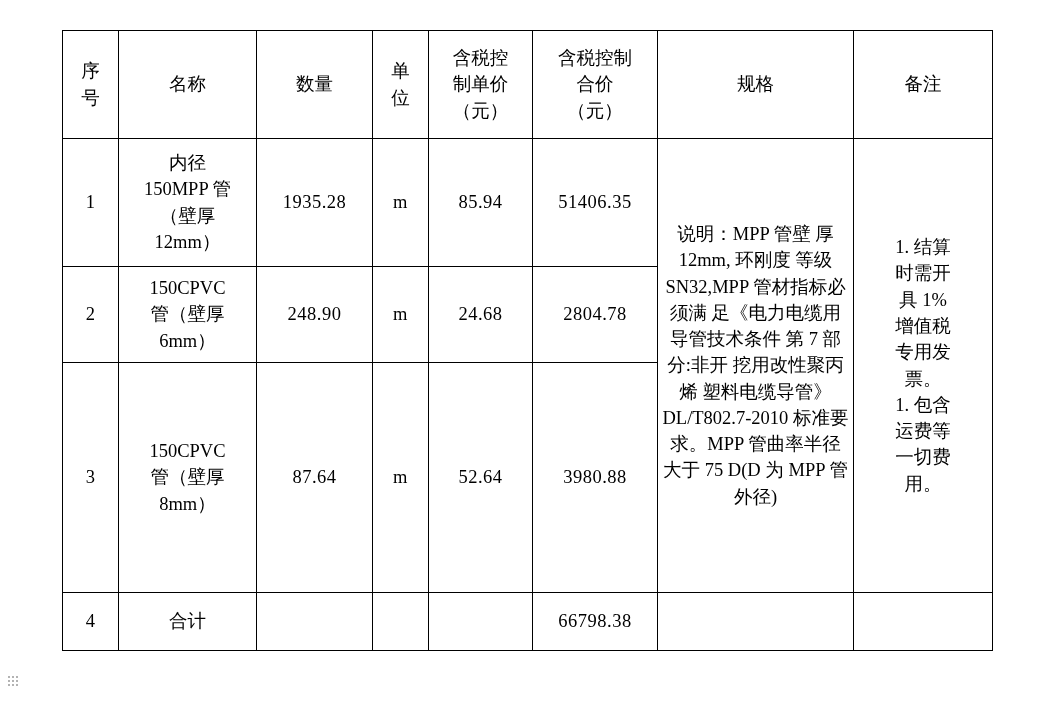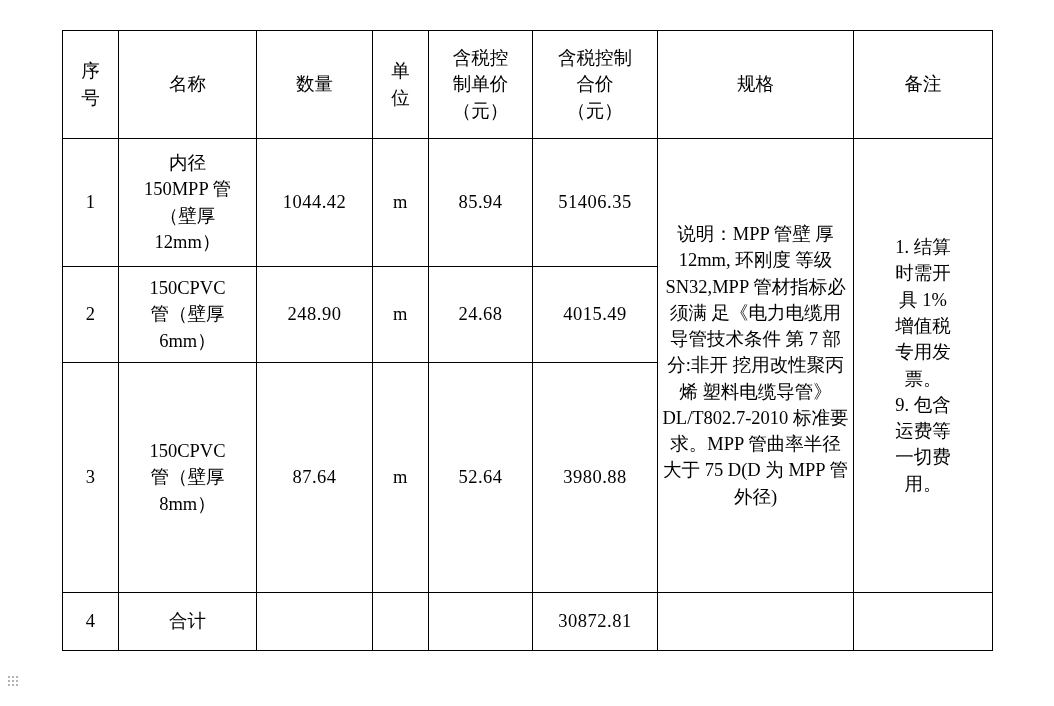--- a/index.html
+++ b/index.html
@@ -150,21 +150,21 @@
       </tr>
 
       <tr class="row1">
         <td class="num">1</td>
         <td class="name-cell">
           <span>内径</span><br>
           <span>150MPP 管</span><br>
           <span>（壁厚</span><br>
           <span>12mm）</span>
         </td>
-        <td class="num">1044.42</td>
+        <td class="num">1935.28</td>
         <td class="num">m</td>
         <td class="num">85.94</td>
         <td class="num">51406.35</td>
 
         <td class="spec-cell" rowspan="3">
           <span class="note-line">说明：MPP 管壁</span>
           <span class="note-line">厚 12mm, 环刚度</span>
           <span class="note-line">等级 SN32,MPP</span>
           <span class="note-line">管材指标必须满</span>
           <span class="note-line">足《电力电缆用</span>
@@ -179,38 +179,38 @@
           <span class="note-line">外径)</span>
         </td>
 
         <td class="note-cell" rowspan="3">
           <span class="note-line">1. 结算</span>
           <span class="note-line">时需开</span>
           <span class="note-line">具 1%</span>
           <span class="note-line">增值税</span>
           <span class="note-line">专用发</span>
           <span class="note-line">票。</span>
-          <span class="note-line">9. 包含</span>
+          <span class="note-line">1. 包含</span>
           <span class="note-line">运费等</span>
           <span class="note-line">一切费</span>
           <span class="note-line">用。</span>
         </td>
       </tr>
 
       <tr class="row2">
         <td class="num">2</td>
         <td class="name-cell">
           <span>150CPVC</span><br>
           <span>管（壁厚</span><br>
           <span>6mm）</span>
         </td>
         <td class="num">248.90</td>
         <td class="num">m</td>
         <td class="num">24.68</td>
-        <td class="num">4015.49</td>
+        <td class="num">2804.78</td>
       </tr>
 
       <tr class="row3">
         <td class="num">3</td>
         <td class="name-cell">
           <span>150CPVC</span><br>
           <span>管（壁厚</span><br>
           <span>8mm）</span>
         </td>
         <td class="num">87.64</td>
@@ -218,21 +218,21 @@
         <td class="num">52.64</td>
         <td class="num">3980.88</td>
       </tr>
 
       <tr class="row4">
         <td class="num">4</td>
         <td class="total-label">合计</td>
         <td></td>
         <td></td>
         <td></td>
-        <td class="num">30872.81</td>
+        <td class="num">66798.38</td>
         <td></td>
         <td></td>
       </tr>
     </tbody>
   </table>
 </div>
 
 <div id="corner-dots">
   <i style="left:0;top:0"></i>
     <i style="left:4px;top:0"></i>

